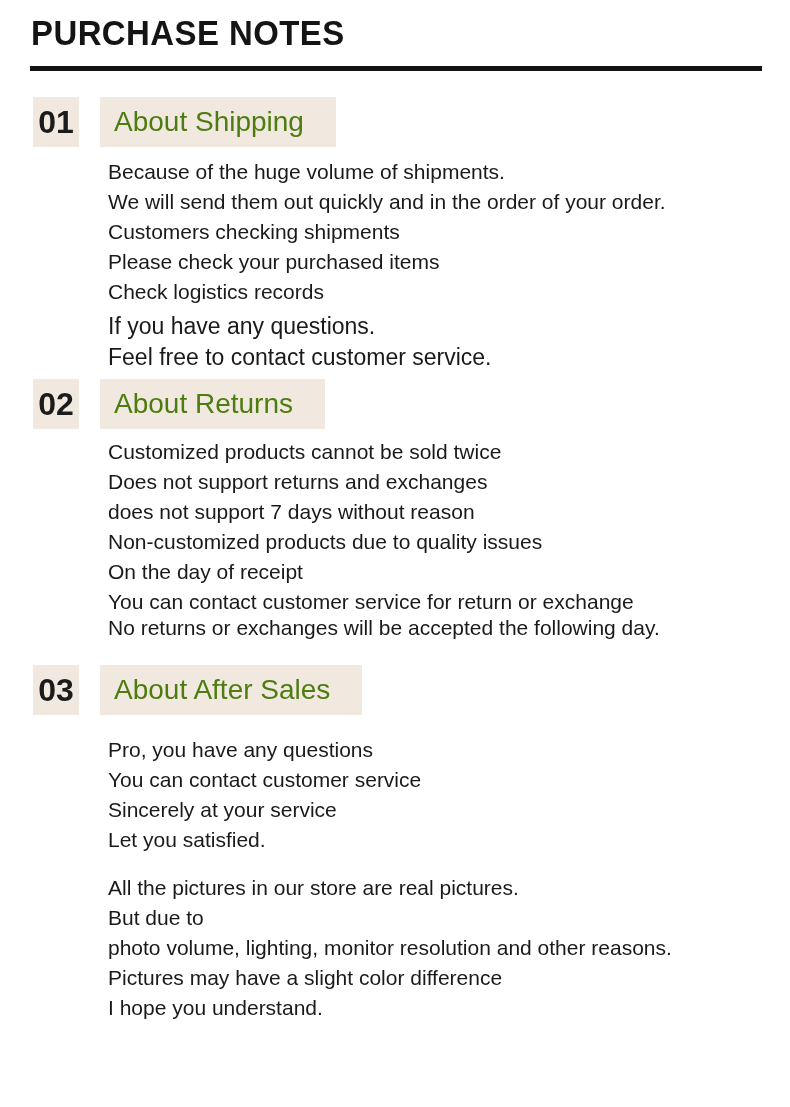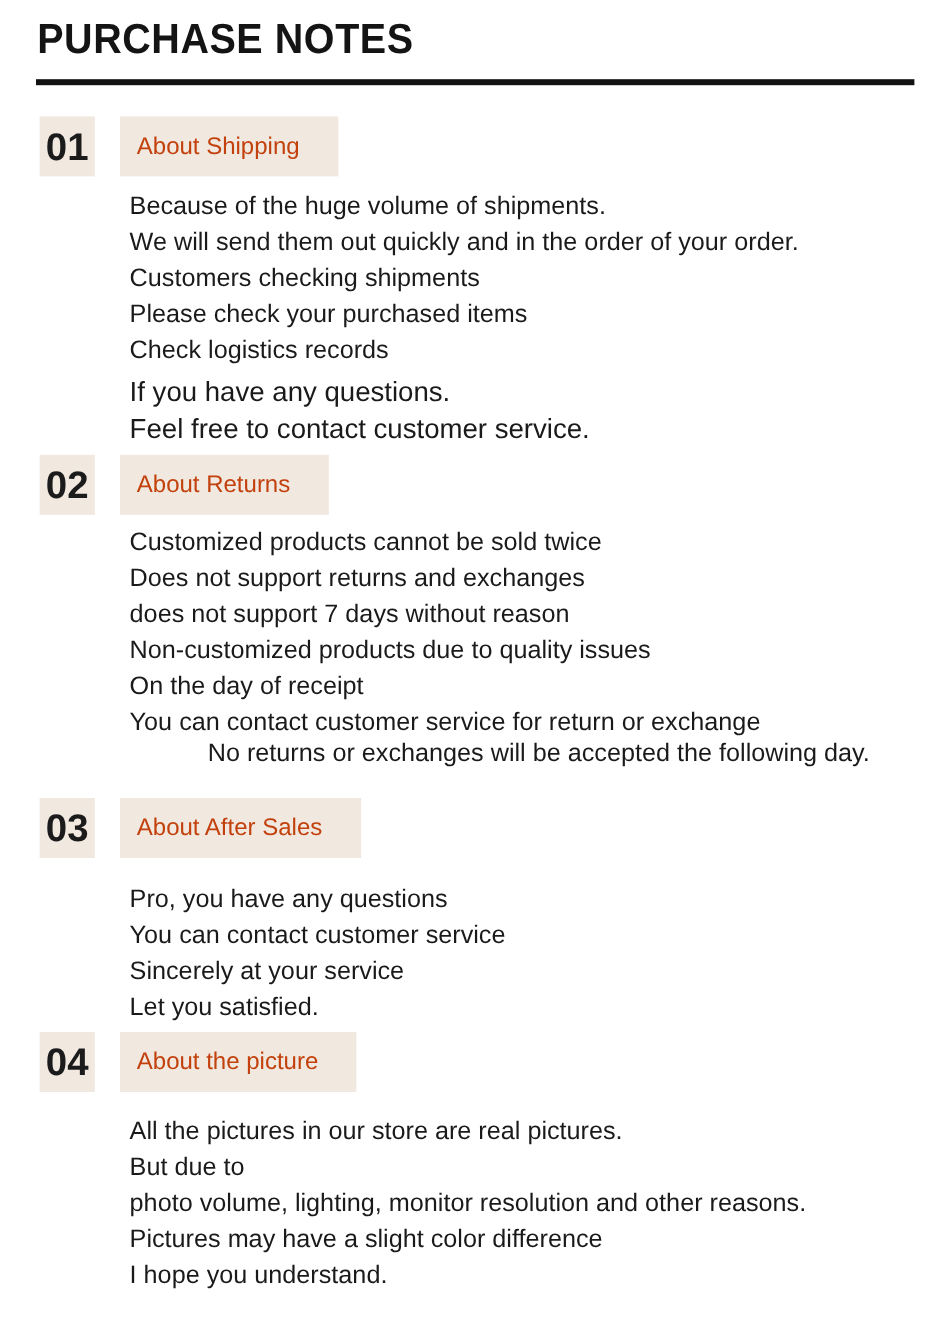--- a/index.html
+++ b/index.html
@@ -49,34 +49,34 @@
     font-weight: 600;
     color: #1b1b1b;
   }
   .title-box {
     margin-left: 21px;
     height: 50px;
     background: #f1e8e0;
     display: flex;
     align-items: center;
     padding: 0 32px 0 14px;
-    font-size: 20px;
+    font-size: 28px;
     font-weight: 400;
-    color: #c2410c;
+    color: #4d7c0f;
     white-space: nowrap;
   }
   .section-body { margin-left: 108px; }
   .line {
     font-size: 21px;
     line-height: 30px;
     color: #1a1a1a;
     white-space: nowrap;
   }
   .line.lg { font-size: 23px; line-height: 31px; }
-  .line.tight { line-height: 22px; text-align: center; }
+  .line.tight { line-height: 22px; }
 
   
   .s1 { margin-top: 26px; }
   .s1 .section-body { margin-top: 10px; }
   .s1 .emph-group { margin-top: 4px; }
   .s2 { margin-top: 6px; }
   .s2 .section-body { margin-top: 8px; }
   .s3 { margin-top: 26px; }
   .s3 .section-body { margin-top: 20px; }
   .s4 { margin-top: 5px; }
@@ -133,24 +133,20 @@
     </div>
     <div class="section-body">
       <div class="line">Pro, you have any questions</div>
       <div class="line">You can contact customer service</div>
       <div class="line">Sincerely at your service</div>
       <div class="line">Let you satisfied.</div>
     </div>
   </div>
 
   <div class="section s4">
-    <div class="section-header">
-      <div class="num-box">04</div>
-      <div class="title-box">About the picture</div>
-    </div>
     <div class="section-body">
       <div class="line">All the pictures in our store are real pictures.</div>
       <div class="line">But due to</div>
       <div class="line">photo volume, lighting, monitor resolution and other reasons.</div>
       <div class="line">Pictures may have a slight color difference</div>
       <div class="line">I hope you understand.</div>
     </div>
   </div>
 
 </div>

